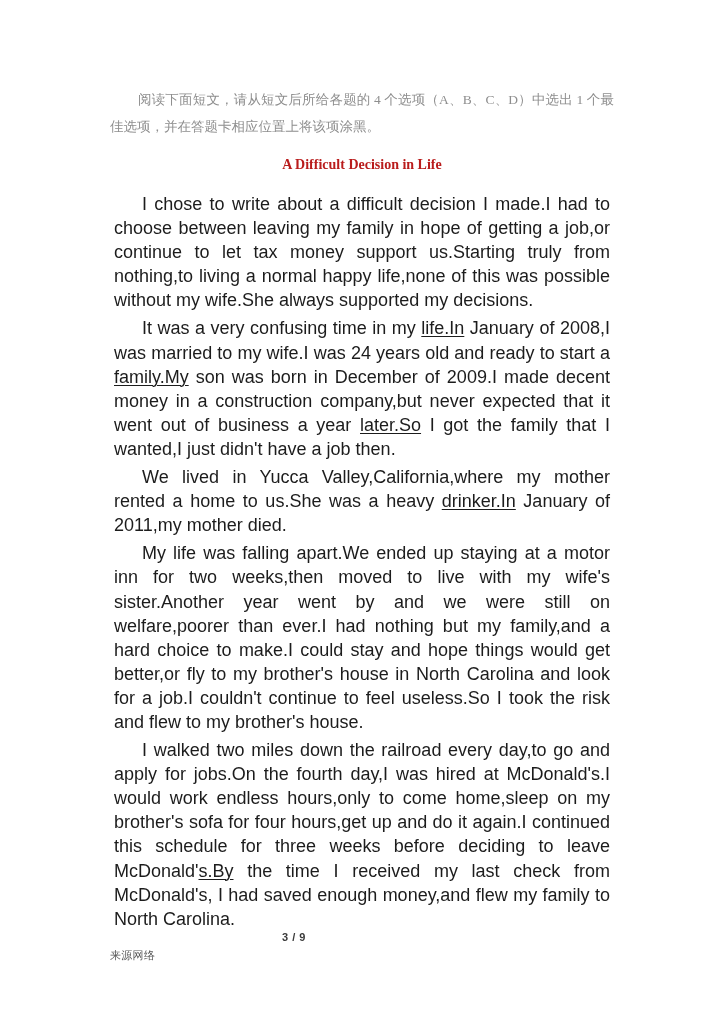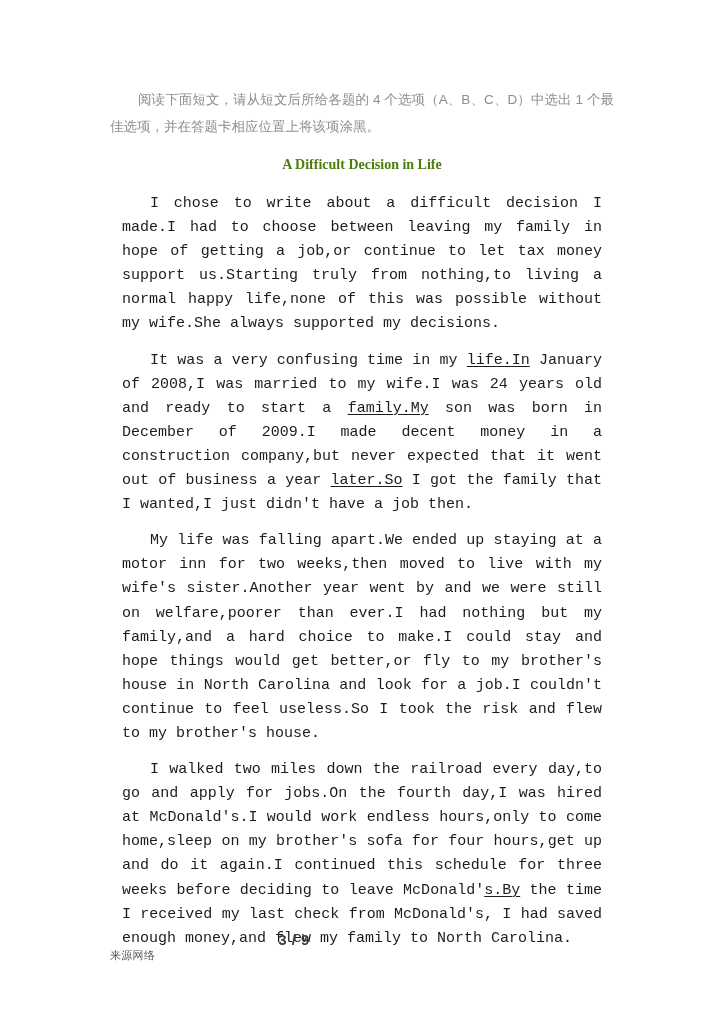--- a/index.html
+++ b/index.html
@@ -37,68 +37,68 @@
     font-size: 13.5px;
     line-height: 20px;
     color: #2b2b2b;
     letter-spacing: 0.2px;
     margin: 0 0 10px 0;
     white-space: nowrap;
   }
 
   
   .instruction {
-    font-family: Liberation Sans, sans-serif;
+    font-family: Liberation Serif, serif;
     font-size: 13.5px;
     line-height: 27px;
     color: #8e8e8e;
     text-align: justify;
     text-justify: inter-ideograph;
     margin: 0 0 14px 0;
     text-indent: 28px;
   }
 
   
   .passage-title {
     font-family: "Liberation Serif", "DejaVu Serif", serif;
     font-weight: bold;
     font-size: 14px;
     line-height: 22px;
-    color: #4d7c0f;
+    color: #b91c1c;
     text-align: center;
     margin: 0 0 16px 0;
   }
 
   
   .para {
-    font-family: Liberation Mono, monospace;
-    font-size: 15px;
+    font-family: Liberation Sans, sans-serif;
+    font-size: 18px;
     line-height: 24.1px;
     color: #1c1c1c;
     text-align: justify;
     text-indent: 28px;
-    margin: 12px;
+    margin: 4px;
     hyphens: none;
   }
   .para u {
     text-decoration: underline;
     text-underline-offset: 1.5px;
     text-decoration-thickness: 1px;
   }
 
   
   .footer-pagenum {
     position: absolute;
     left: 0;
     top: 931px;
     width: 588px;
     text-align: center;
     font-family: "Liberation Sans", "DejaVu Sans", sans-serif;
     font-weight: bold;
-    font-size: 15px;
+    font-size: 11px;
     color: #3a3a3a;
     letter-spacing: 0.5px;
   }
   .footer-source {
     position: absolute;
     left: 110px;
     top: 948px;
     font-family: Liberation Serif, serif;
     font-size: 11px;
     color: #585858;
@@ -113,20 +113,21 @@
   <div class="content">
 
 
     <p class="instruction">阅读下面短文，请从短文后所给各题的 4 个选项（A、B、C、D）中选出 1 个最佳选项，并在答题卡相应位置上将该项涂黑。</p>
 
     <h3 class="passage-title">A Difficult Decision in Life</h3>
 
     <div id="passage-body">
         <p class="para"><span>I chose to write about a difficult decision I made.I had to choose between leaving my family in hope of getting a job,or continue to let tax money support us.Starting truly from nothing,to living a normal happy life,none of this was possible without my wife.She always supported my decisions.</span></p>
         <p class="para"><span>It was a very confusing time in my </span><u>life.In</u><span> January of 2008,I was married to my wife.I was 24 years old and ready to start a </span><u>family.My</u><span> son was born in December of 2009.I made decent money in a construction company,but never expected that it went out of business a year </span><u>later.So</u><span> I got the family that I wanted,I just didn't have a job then.</span></p>
+        <p class="para"><span>We lived in Yucca Valley,California,where my mother rented a home to us.She was a heavy </span><u>drinker.In</u><span> January of 2011,my mother died.</span></p>
         <p class="para"><span>My life was falling apart.We ended up staying at a motor inn for two weeks,then moved to live with my wife's sister.Another year went by and we were still on welfare,poorer than ever.I had nothing but my family,and a hard choice to make.I could stay and hope things would get better,or fly to my brother's house in North Carolina and look for a job.I couldn't continue to feel useless.So I took the risk and flew to my brother's house.</span></p>
         <p class="para"><span>I walked two miles down the railroad every day,to go and apply for jobs.On the fourth day,I was hired at McDonald's.I would work endless hours,only to come home,sleep on my brother's sofa for four hours,get up and do it again.I continued this schedule for three weeks before deciding to leave McDonald'</span><u>s.By</u><span> the time I received my last check from McDonald's, I had saved enough money,and flew my family to North Carolina.</span></p>
       </div>
 
   </div>
 
   <div class="footer-pagenum">3 / 9</div>
 
   <div class="footer-source">来源网络</div>
 

